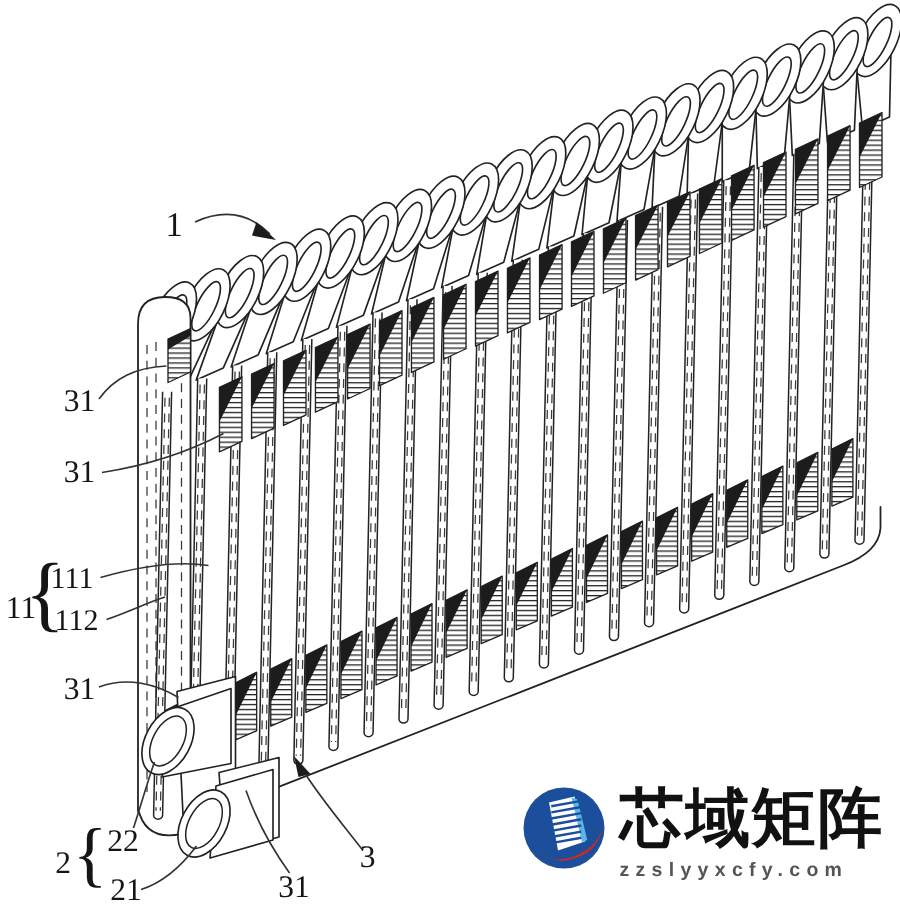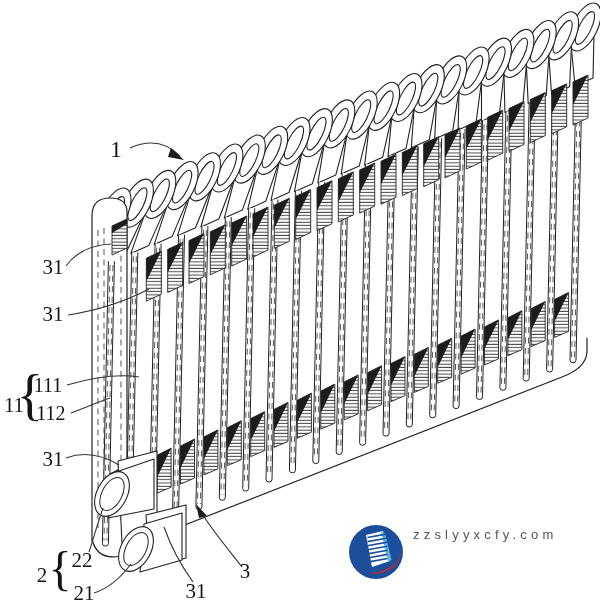--- a/index.html
+++ b/index.html
@@ -14,21 +14,21 @@
   .hat {fill:url(#hatch);stroke:var(--ink,#222);stroke-width:0.9;stroke-linejoin:round;}
   .leader{fill:none;stroke:#333;stroke-width:1.1;}
   .ah  {fill:#1c1c1c;stroke:none;}
   text.co{font-family:"Liberation Serif",serif;fill:#151515;text-anchor:middle;}
   .s23{font-size:23px;} .s21{font-size:21px;} .s20{font-size:20px;}
   .br1{font-size:56px;} .br2{font-size:48px;}
   #logo{position:absolute;left:347px;top:522px;display:flex;align-items:flex-start;gap:8px;}
   #logo .txt{display:flex;flex-direction:column;align-items:flex-start;padding-top:2px;}
   #logo .brand{font-size:43px;font-weight:bold;line-height:1.05;letter-spacing:1px;
                color:var(--logo_text,#111);white-space:nowrap;}
-  #logo .domain{font-size:13px;font-weight:normal;letter-spacing:4.2px;margin-top:3px;
+  #logo .domain{font-size:13px;font-weight:bold;letter-spacing:4.2px;margin-top:3px;
                 color:var(--logo_domain,#555);white-space:nowrap;}
 </style>
 </head>
 <body>
 
 
 
 <svg id="drawing" width="600" height="603" viewBox="0 0 600 603">
   <defs>
     <pattern id="hatch" width="6" height="3.3" patternUnits="userSpaceOnUse">
@@ -350,20 +350,21 @@
         <line x1="20.5" y1="19.6" x2="40.5" y2="16.0" stroke="#1b4f9c" stroke-width="1.6"></line>
         <line x1="20.5" y1="23.7" x2="40.5" y2="20.1" stroke="#1b4f9c" stroke-width="1.6"></line>
         <line x1="20.5" y1="27.8" x2="40.5" y2="24.2" stroke="#1b4f9c" stroke-width="1.6"></line>
         <line x1="20.5" y1="31.9" x2="40.5" y2="28.3" stroke="#1b4f9c" stroke-width="1.6"></line>
         <line x1="20.5" y1="36.0" x2="40.5" y2="32.4" stroke="#1b4f9c" stroke-width="1.6"></line>
         <line x1="20.5" y1="40.1" x2="40.5" y2="36.5" stroke="#1b4f9c" stroke-width="1.6"></line>
       </g>
     <path id="lg-swoosh" d="M3,39 Q21,60 45,44 Q53,38 55,28 Q52,49 28,52 Q12,50 3,39 Z" fill="#cf2920"></path>
   </svg>
   <div class="txt">
+    <div class="brand">芯域矩阵</div>
     <div class="domain">zzslyyxcfy.com</div>
   </div>
 </div>
 
 
 
 
 
 
 </body></html>

